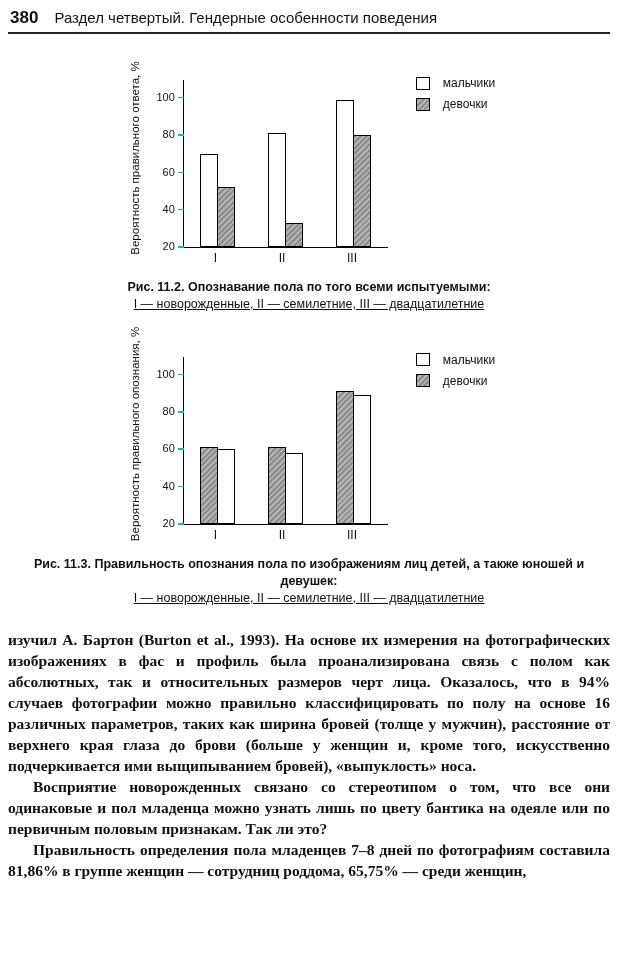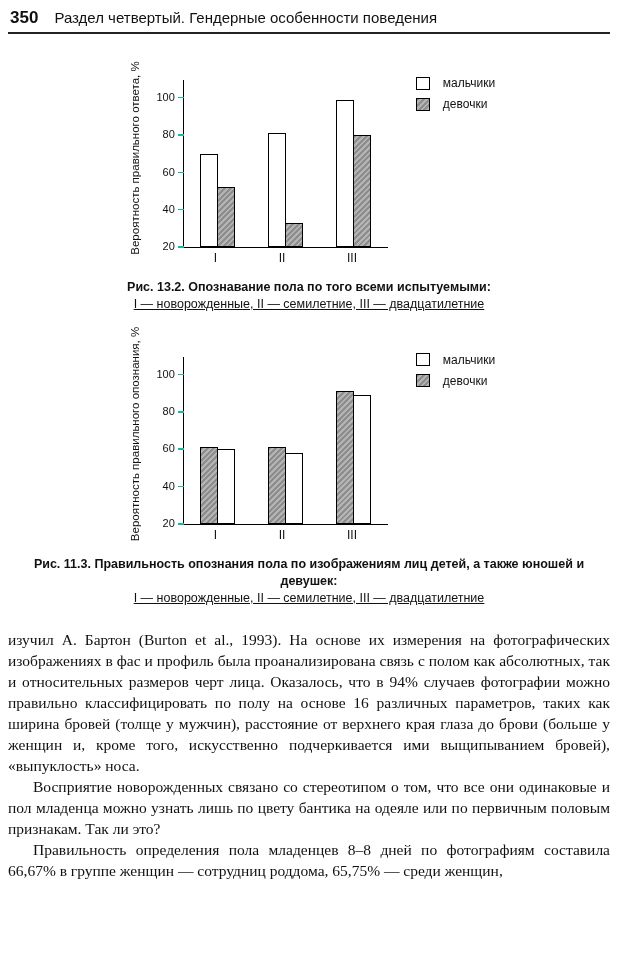--- a/index.html
+++ b/index.html
@@ -45,31 +45,31 @@
   .swatch.white { background:#fff; }
   .ltext { font-size:12px; color:#111; }
 
   .caption { margin-top:14px; text-align:center;
              font-family:"Liberation Sans",sans-serif; font-size:12.5px; line-height:1.35;
              max-width:560px; }
   .cap1 { font-weight:bold; }
   .cap2 { font-weight:normal;text-decoration:underline; }
 
   
-  .bodytext { margin-top:24px; font-size:15.5px; line-height:1.35; text-align:justify; }
+  .bodytext { margin-top:24px; font-size:15.5px; line-height:1.35; text-align:justify;font-weight:bold; }
   .bodytext p { text-align:justify; }
   .bodytext p.indent { text-indent:25px; }
 </style>
 </head>
 <body>
 
 <div class="page">
 
   <header class="header">
-    <span class="pagenum">350</span>
+    <span class="pagenum">380</span>
     <span class="running">Раздел четвертый. Гендерные особенности поведения</span>
   </header>
 
   <figure class="figure">
     <div class="chart">
       <div class="ylabel">
         <span>Вероятность правильного ответа, %</span>
       </div>
       <div class="plotcol">
         <div class="plot">
@@ -113,21 +113,21 @@
             <span class="ltext">мальчики</span>
           </div>
           <div class="legend-item">
             <span class="swatch hatched"></span>
             <span class="ltext">девочки</span>
           </div>
         </div>
     </div>
     <figcaption class="caption">
       <div class="cap1">
-        <span>Рис. 13.2.</span>
+        <span>Рис. 11.2.</span>
         <span>Опознавание пола по того всеми испытуемыми:</span>
       </div>
       <div class="cap2">I — новорожденные, II — семилетние, III — двадцатилетние</div>
     </figcaption>
   </figure>
 
   <figure class="figure figure2">
     <div class="chart">
       <div class="ylabel">
         <span>Вероятность правильного опознания, %</span>
@@ -184,16 +184,16 @@
         <span>Рис. 11.3.</span>
         <span>Правильность опознания пола по изображениям лиц детей, а также юношей и девушек:</span>
       </div>
       <div class="cap2">I — новорожденные, II — семилетние, III — двадцатилетние</div>
     </figcaption>
   </figure>
 
   <main class="bodytext">
     <p>изучил А. Бартон (Burton et al., 1993). На основе их измерения на фотографических изображениях в фас и профиль была проанализирована связь с полом как абсолютных, так и относительных размеров черт лица. Оказалось, что в 94% случаев фотографии можно правильно классифицировать по полу на основе 16 различных параметров, таких как ширина бровей (толще у мужчин), расстояние от верхнего края глаза до брови (больше у женщин и, кроме того, искусственно подчеркивается ими выщипыванием бровей), «выпуклость» носа.</p>
     <p class="indent">Восприятие новорожденных связано со стереотипом о том, что все они одинаковые и пол младенца можно узнать лишь по цвету бантика на одеяле или по первичным половым признакам. Так ли это?</p>
-    <p class="indent">Правильность определения пола младенцев 8–8 дней по фотографиям составила 66,67% в группе женщин — сотрудниц роддома, 65,75% — среди женщин,</p>
+    <p class="indent">Правильность определения пола младенцев 7–8 дней по фотографиям составила 81,86% в группе женщин — сотрудниц роддома, 65,75% — среди женщин,</p>
   </main>
 
 </div>
 
 </body></html>

